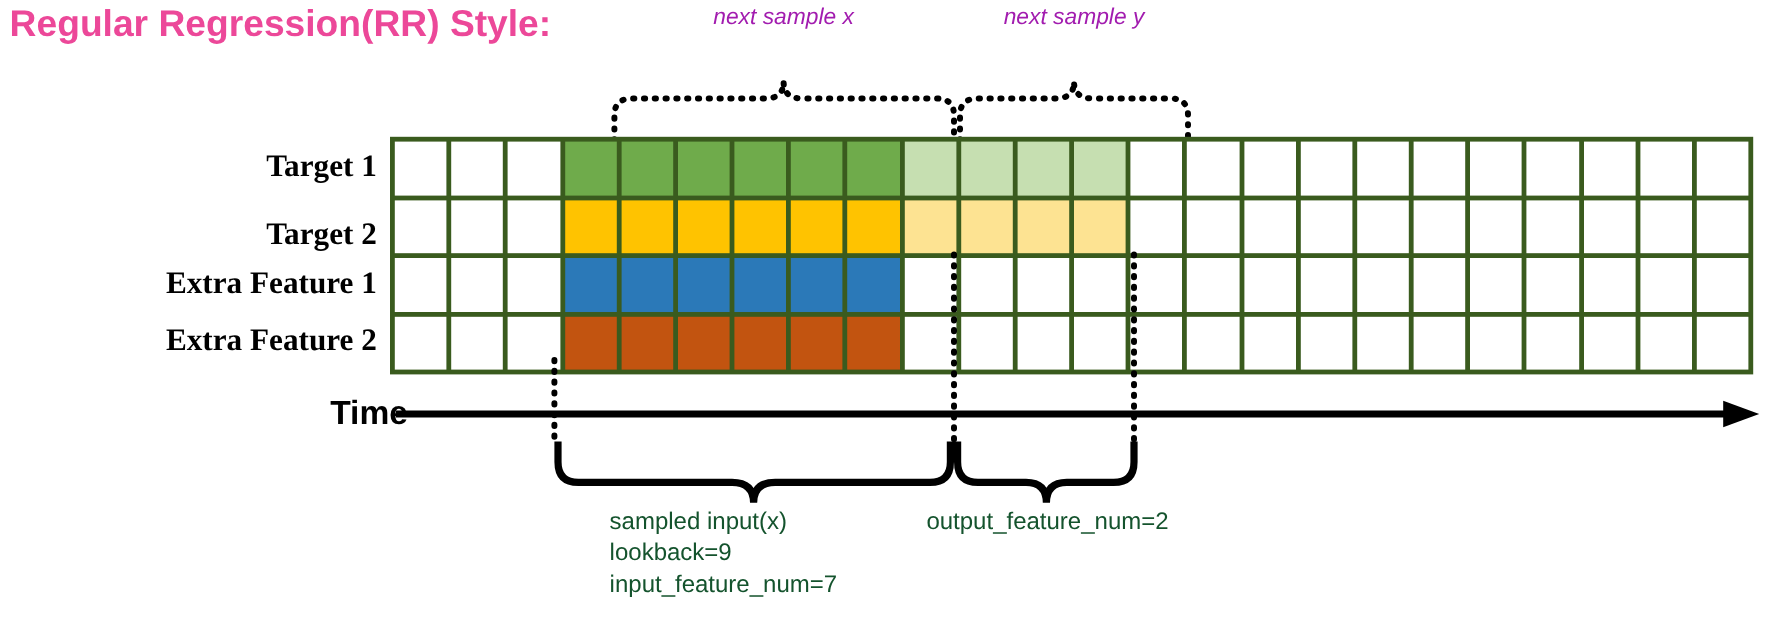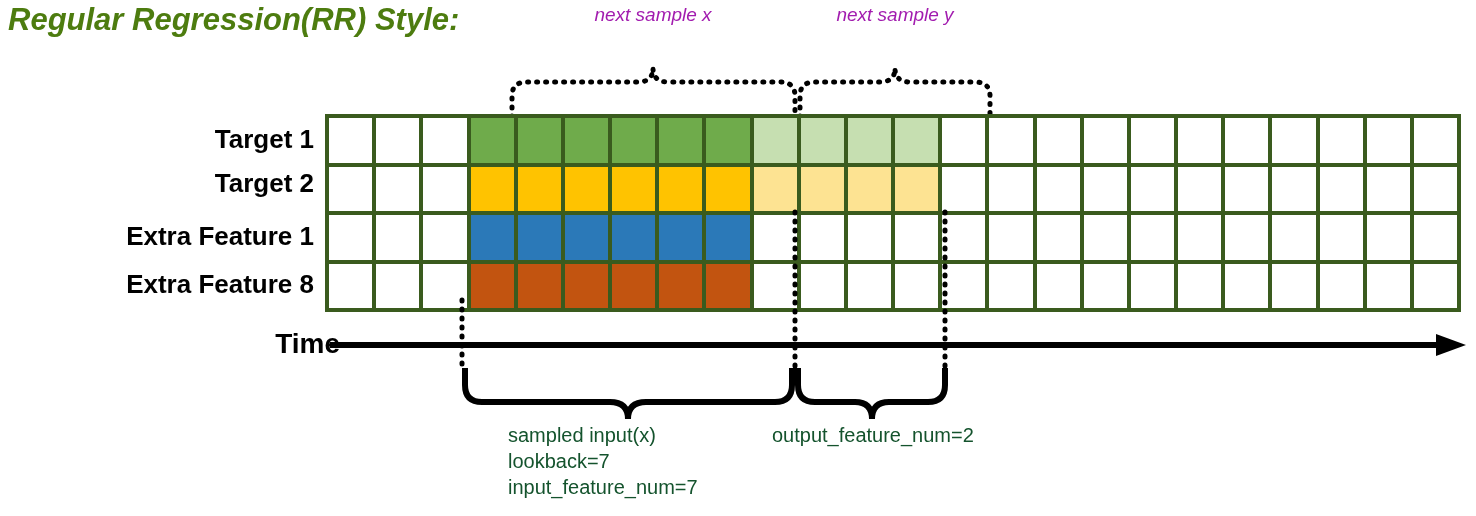--- a/index.html
+++ b/index.html
@@ -15,24 +15,23 @@
     overflow: hidden;
   }
 
   
   #page-title {
     position: absolute;
     left: 8px;
     top: 2px;
     font-size: 31px;
     font-weight: bold;
-    color: #4d7c0f;
+    color: #ec4899;
     white-space: nowrap;
     letter-spacing: 0px;
-    font-style: italic;
   }
 
   
   .top-annotation {
     position: absolute;
     font-size: 19px;
     font-style: italic;
     font-weight: normal;
     color: #a21caf;
     white-space: nowrap;
@@ -46,23 +45,24 @@
     position: absolute;
     right: 1146px;   
     width: 320px;
     text-align: right;
     font-size: 26px;
     font-weight: bold;
     color: #000000;
     white-space: nowrap;
     padding-right: 16px;
     box-sizing: border-box;
+    font-family: Liberation Serif, serif;
   }
   .row-label.r0 { top: 124px; }
-  .row-label.r1 { top: 168px; }
+  .row-label.r1 { top: 180px; }
   .row-label.r2 { top: 221px; }
   .row-label.r3 { top: 269px; }
 
   
   #grid {
     position: absolute;
     left: 325px;
     top: 114px;
     width: 1136px;
     height: 198px;
@@ -136,21 +136,21 @@
 <svg id="overlay-top" viewBox="0 0 1476 516" xmlns="http://www.w3.org/2000/svg">
 
   <path d="M 512,117 L 512,96 Q 512,82 527,82 L 638,82 Q 653,82 653,68 Q 653,82 668,82 L 780,82 Q 795,82 795,96 L 795,117" fill="none" stroke="#000000" stroke-width="5" stroke-dasharray="1 8" stroke-linecap="round"></path>
 
   <path d="M 800,117 L 800,96 Q 800,82 815,82 L 880,82 Q 895,82 895,68 Q 895,82 910,82 L 975,82 Q 990,82 990,96 L 990,117" fill="none" stroke="#000000" stroke-width="5" stroke-dasharray="1 8" stroke-linecap="round"></path>
 </svg>
 
 <div class="row-label r0">Target 1</div>
 <div class="row-label r1">Target 2</div>
 <div class="row-label r2">Extra Feature 1</div>
-<div class="row-label r3">Extra Feature 8</div>
+<div class="row-label r3">Extra Feature 2</div>
 
 <div id="grid">
     <div class="cell c-white"></div>
     <div class="cell c-white"></div>
     <div class="cell c-white"></div>
     <div class="cell c-green"></div>
     <div class="cell c-green"></div>
     <div class="cell c-green"></div>
     <div class="cell c-green"></div>
     <div class="cell c-green"></div>
@@ -258,18 +258,18 @@
 
 <svg id="overlay-bottom" viewBox="0 0 1476 516" xmlns="http://www.w3.org/2000/svg">
 
   <path d="M 465,368 L 465,385 Q 465,402 482,402 L 610,402 Q 628,402 628,419 Q 628,402 646,402 L 775,402 Q 792,402 792,385 L 792,368" fill="none" stroke="#000000" stroke-width="6" stroke-linecap="butt"></path>
 
   <path d="M 798,368 L 798,385 Q 798,402 815,402 L 855,402 Q 872,402 872,419 Q 872,402 889,402 L 928,402 Q 945,402 945,385 L 945,368" fill="none" stroke="#000000" stroke-width="6" stroke-linecap="butt"></path>
 </svg>
 
 <div class="caption" id="caption-input">
   <span class="caption-line">sampled input(x)</span>
-  <span class="caption-line">lookback=7</span>
+  <span class="caption-line">lookback=9</span>
   <span class="caption-line">input_feature_num=7</span>
 </div>
 <div class="caption" id="caption-output">
   <span class="caption-line">output_feature_num=2</span>
 </div>
 
 </body></html>

